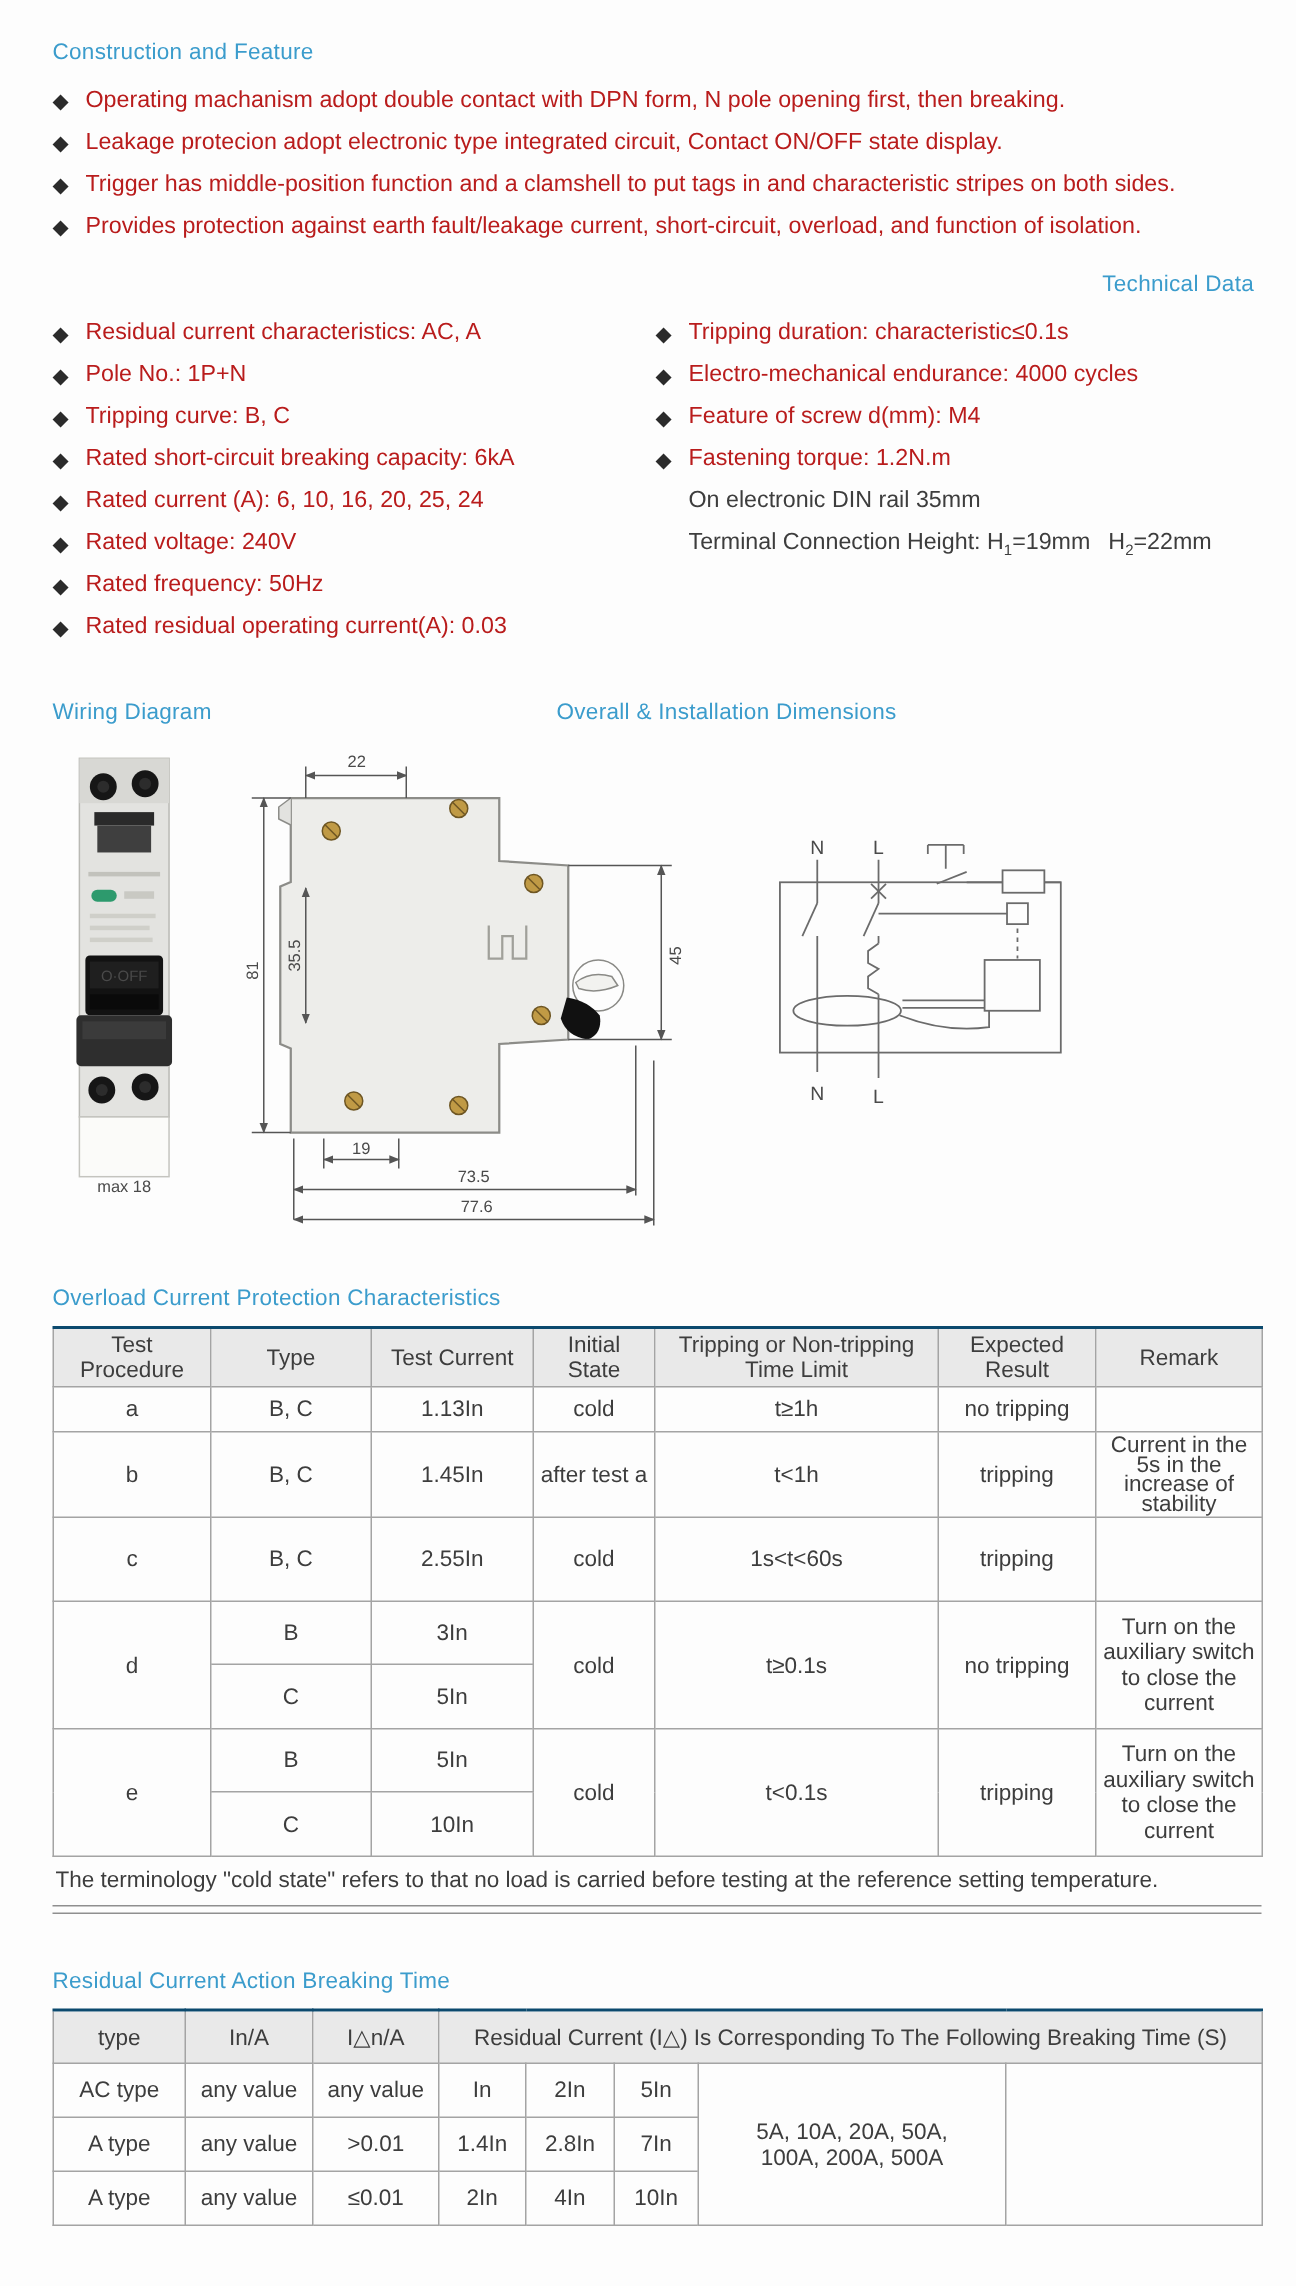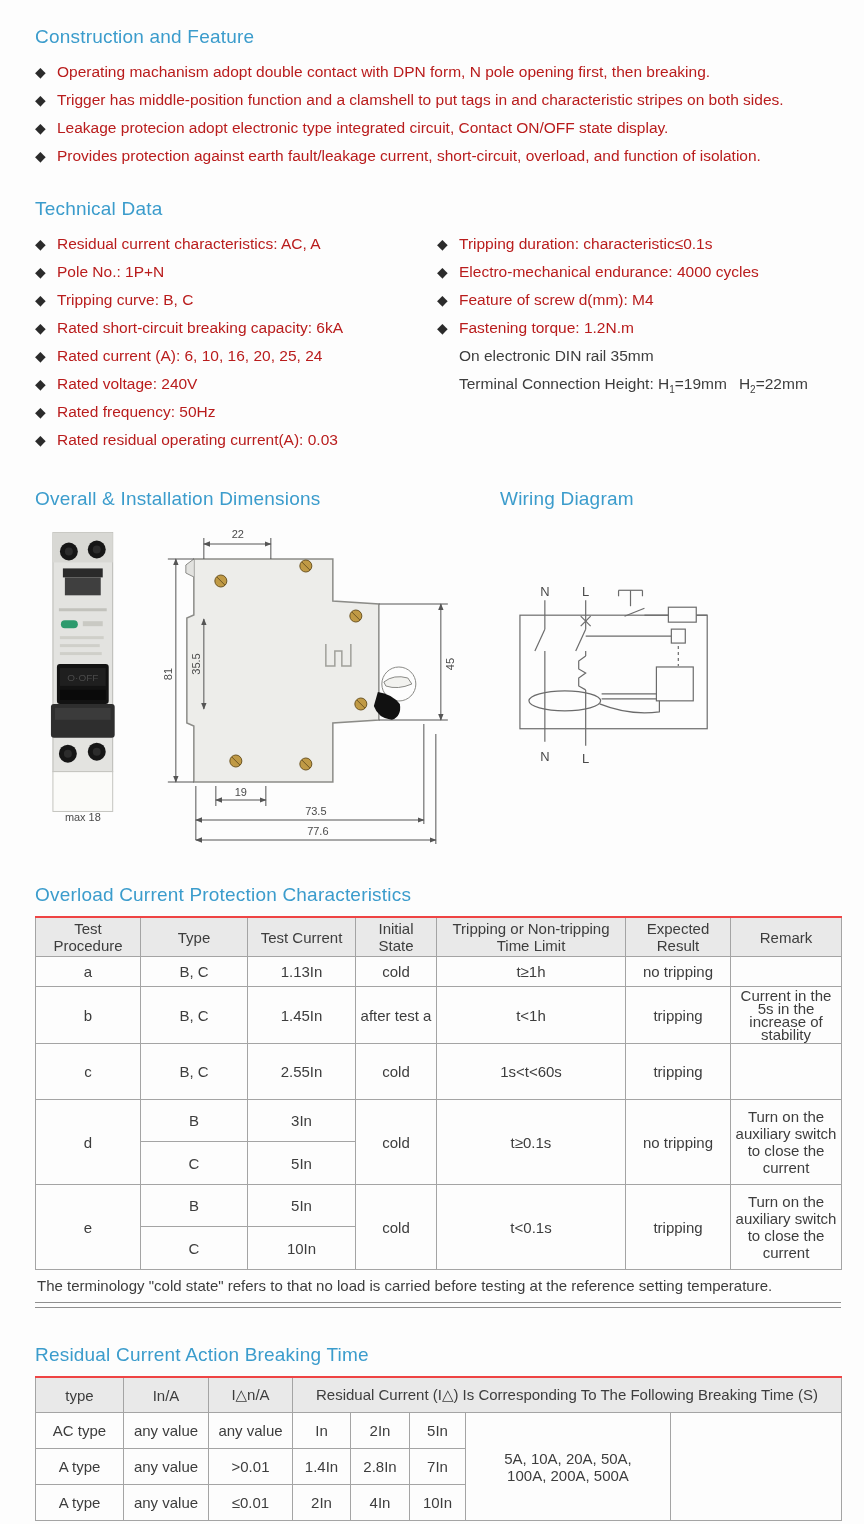--- a/index.html
+++ b/index.html
@@ -1,67 +1,67 @@
 <!DOCTYPE html>
 <html><head>
 <meta charset="utf-8">
 <style>
   html,body{margin:0;padding:0;background:#ffffff;}
   .page{
     width:864px;min-height:1524px;margin:0 auto;background:#fdfdfd;
     font-family:"Liberation Sans", sans-serif;color:#3a3a3a;
     box-sizing:border-box;padding:26px 28px 10px 35px;position:relative;
   }
-  h2.sec{font-size:19px;font-weight:500;color:#3b9ccc;margin:0 0 10px 0;letter-spacing:.2px;}
+  h2.sec{font-size:15px;font-weight:500;color:#3b9ccc;margin:0 0 10px 0;letter-spacing:.2px;}
   
   ul.diamonds{list-style:none;margin:0;padding:0;}
   ul.diamonds li{position:relative;padding-left:22px;font-size:15.5px;line-height:28px;color:#b91c1c;}
   .dia{position:absolute;left:0;top:0;color:#2b2b2b;font-size:14px;}
   .dia::before{content:"◆";}
   
   .tech-cols{display:flex;}
   .tech-left{width:402px;flex:none;}
   .tech-right{flex:1;}
   .plain-line{padding-left:22px;font-size:15.5px;line-height:28px;color:#3d3d3d;}
   sub{font-size:10px;}
   .gap-h{display:inline-block;width:12px;}
   
   .draw-heads{display:flex;margin-top:34px;}
   .draw-heads .h1{width:465px;flex:none;}
   .draw-heads .h2w{flex:1;}
   .drawings{display:flex;align-items:flex-start;margin-top:4px;}
   
   table.dt{border-collapse:collapse;width:806px;table-layout:fixed;margin-top:6px;
-    border-top:2px solid #ef4444;}
+    border-top:2px solid #0c4a6e;}
   table.dt th,table.dt td{border:1px solid #a4a4a4;text-align:center;vertical-align:middle;
     font-weight:normal;font-size:15px;color:#3d3d3d;padding:2px 3px;overflow:hidden;}
   table.dt thead th{background:#e9e9e9;height:30px;}
   th.cond{font-size:12.3px;}
   td.small{font-size:11.8px;line-height:13px;color:#4a4a4a;}
   td.med{font-size:13.5px;line-height:17px;}
   .footnote{font-size:15px;color:#3d3d3d;padding:7px 2px 8px 2px;width:806px;box-sizing:border-box;}
   .dbl-rule{width:806px;height:4px;border-top:1px solid #8f8f8f;border-bottom:1px solid #8f8f8f;}
   
   svg text{font-family:"Liberation Sans",sans-serif;fill:#4a4a4a;}
   .sec-block{margin-top:30px;}
 </style>
 </head>
 <body>
 
 <div class="page">
 
   <h2 class="sec">Construction and Feature</h2>
   <ul class="diamonds">
     <li><span class="dia"></span><span>Operating machanism adopt double contact with DPN form, N pole opening first, then breaking.</span></li>
+    <li><span class="dia"></span><span>Leakage protecion adopt electronic type integrated circuit, Contact ON/OFF state display.</span></li>
     <li><span class="dia"></span><span>Trigger has middle-position function and a clamshell to put tags in and characteristic stripes on both sides.</span></li>
-    <li><span class="dia"></span><span>Leakage protecion adopt electronic type integrated circuit, Contact ON/OFF state display.</span></li>
     <li><span class="dia"></span><span>Provides protection against earth fault/leakage current, short-circuit, overload, and function of isolation.</span></li>
   </ul>
 
-  <h2 class="sec" style="margin-top:28px;">Technical Data</h2>
+  <h2 class="sec" style="margin-top:16px;text-align:right;">Technical Data</h2>
   <div class="tech-cols">
     <ul class="diamonds tech-left">
       <li><span class="dia"></span><span>Residual current characteristics: AC, A</span></li>
       <li><span class="dia"></span><span>Pole No.: 1P+N</span></li>
       <li><span class="dia"></span><span>Tripping curve: B, C</span></li>
       <li><span class="dia"></span><span>Rated short-circuit breaking capacity: 6kA</span></li>
       <li><span class="dia"></span><span>Rated current (A): 6, 10, 16, 20, 25, 24</span></li>
       <li><span class="dia"></span><span>Rated voltage: 240V</span></li>
       <li><span class="dia"></span><span>Rated frequency: 50Hz</span></li>
       <li><span class="dia"></span><span>Rated residual operating current(A): 0.03</span></li>
@@ -72,22 +72,22 @@
         <li><span class="dia"></span><span>Electro-mechanical endurance: 4000 cycles</span></li>
         <li><span class="dia"></span><span>Feature of screw d(mm): M4</span></li>
         <li><span class="dia"></span><span>Fastening torque: 1.2N.m</span></li>
       </ul>
       <div class="plain-line">On electronic DIN rail 35mm</div>
       <div class="plain-line"><span>Terminal Connection Height: H</span><sub>1</sub><span>=19mm</span><span class="gap-h"></span><span>H</span><sub>2</sub><span>=22mm</span></div>
     </div>
   </div>
 
   <div class="draw-heads">
+    <h2 class="sec h2w">Wiring Diagram</h2>
     <h2 class="sec h1">Overall &amp; Installation Dimensions</h2>
-    <h2 class="sec h2w">Wiring Diagram</h2>
   </div>
 
   <div class="drawings">
 
     <svg width="96" height="300" viewBox="0 0 96 300">
       <g>
         <rect x="18" y="8" width="60" height="240" fill="#e3e3e0" stroke="#b9b9b4"></rect>
         <rect x="18" y="8" width="60" height="30" fill="#d8d8d4"></rect>
         <circle cx="34" cy="27" r="9" fill="#161616"></circle>
           <circle cx="62" cy="25" r="9" fill="#161616"></circle>

